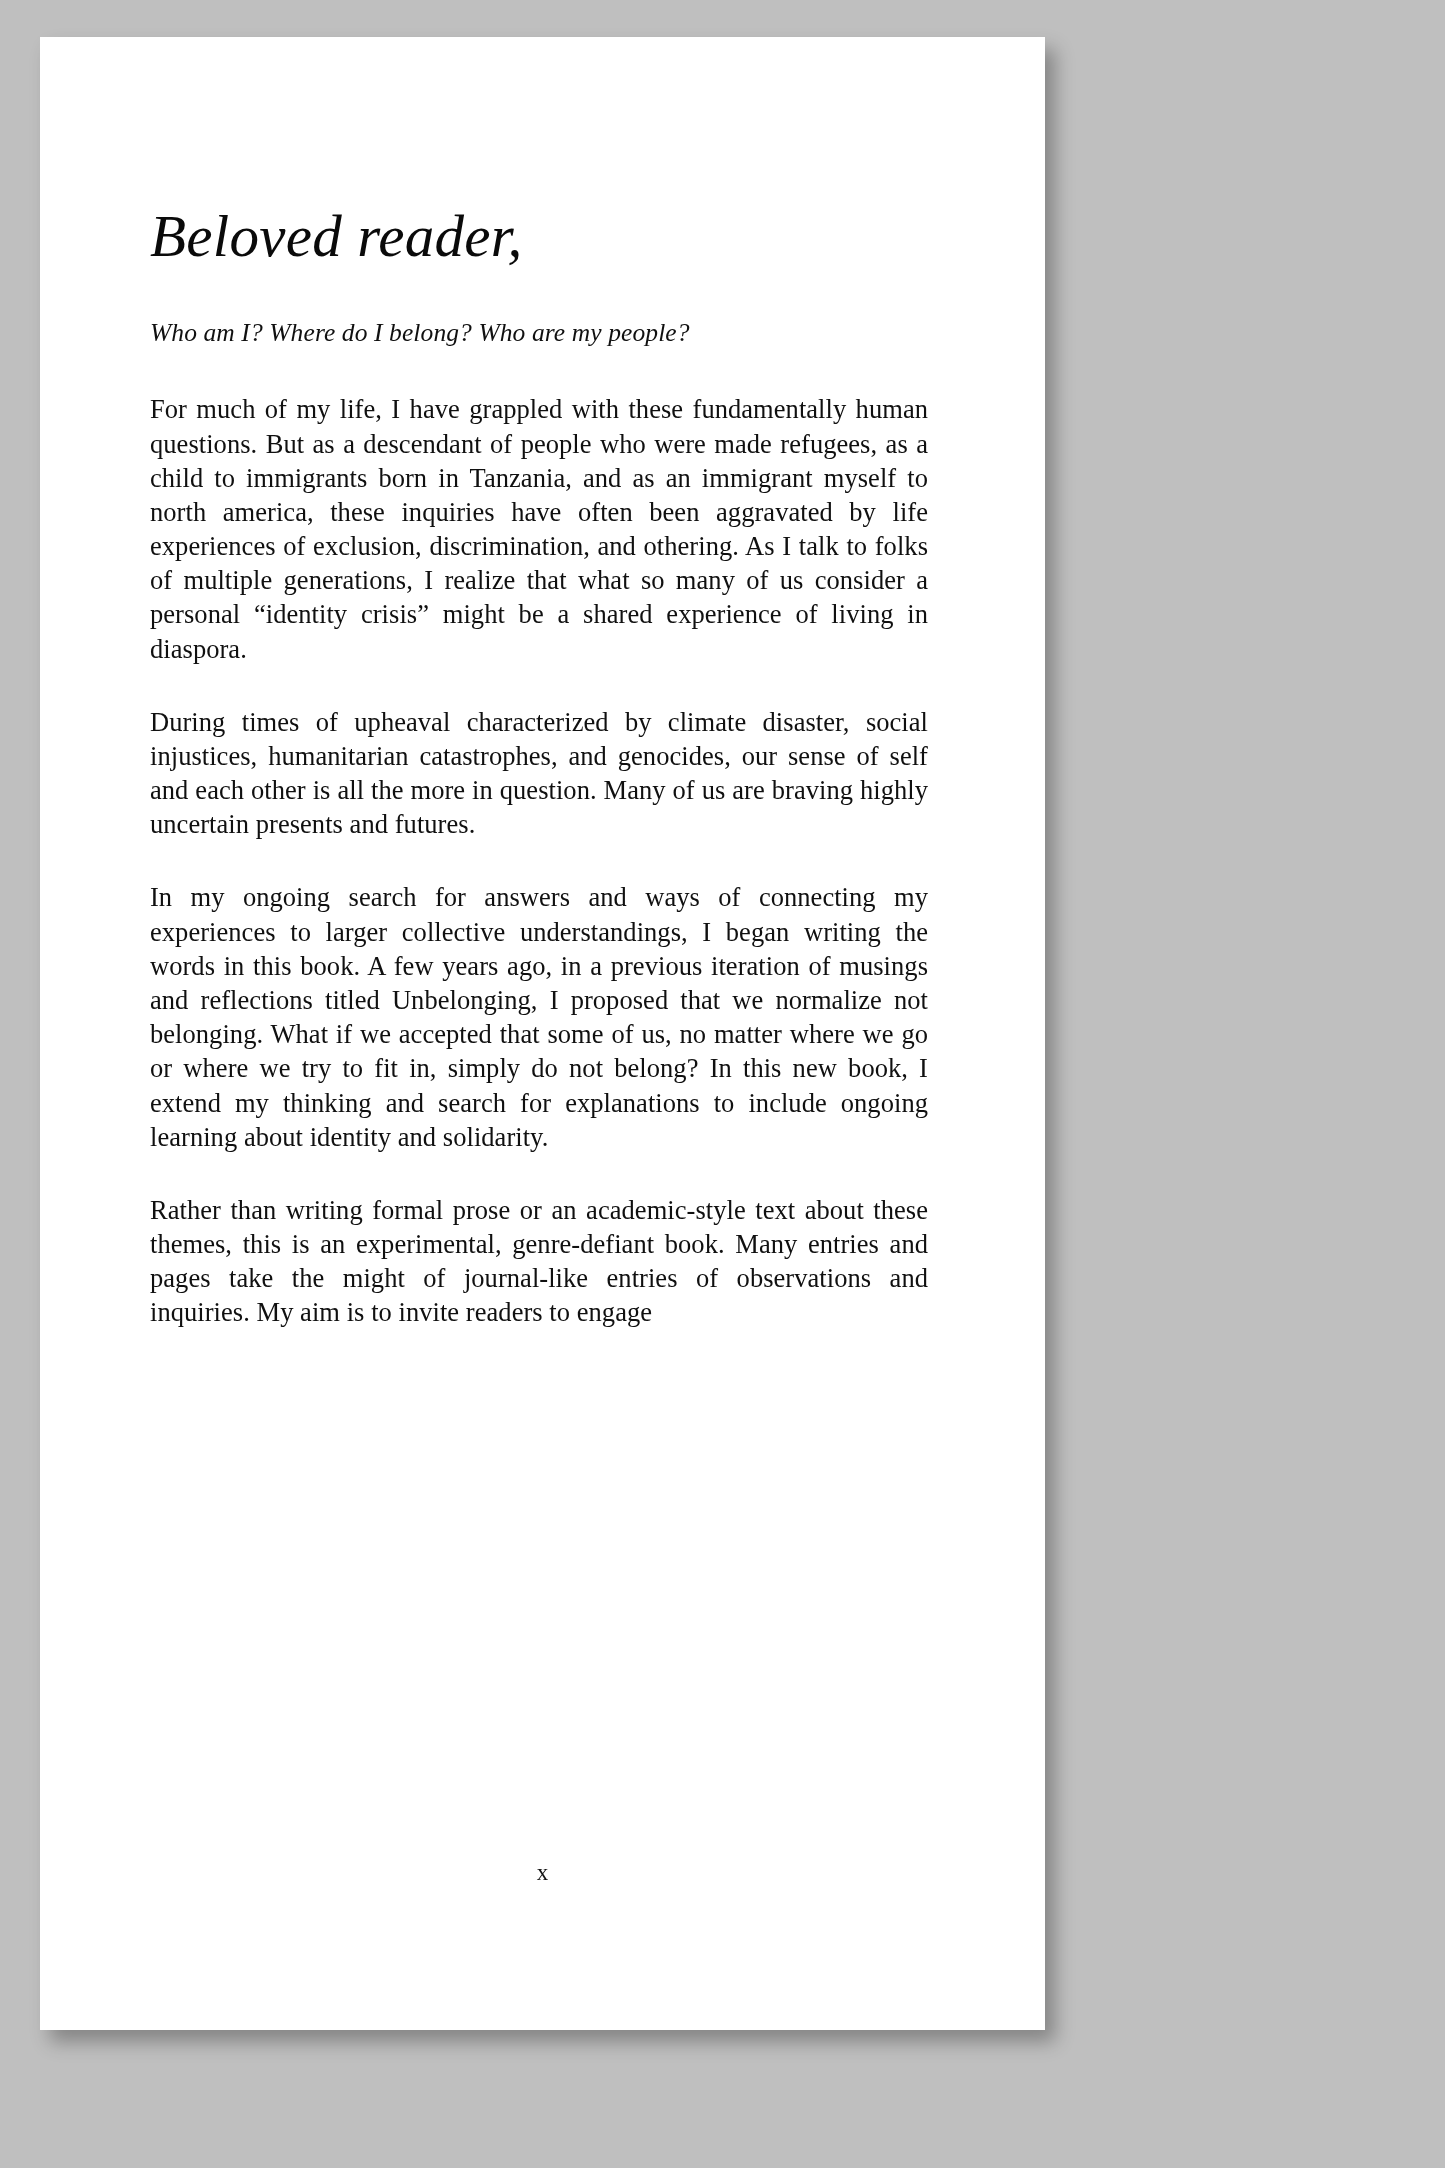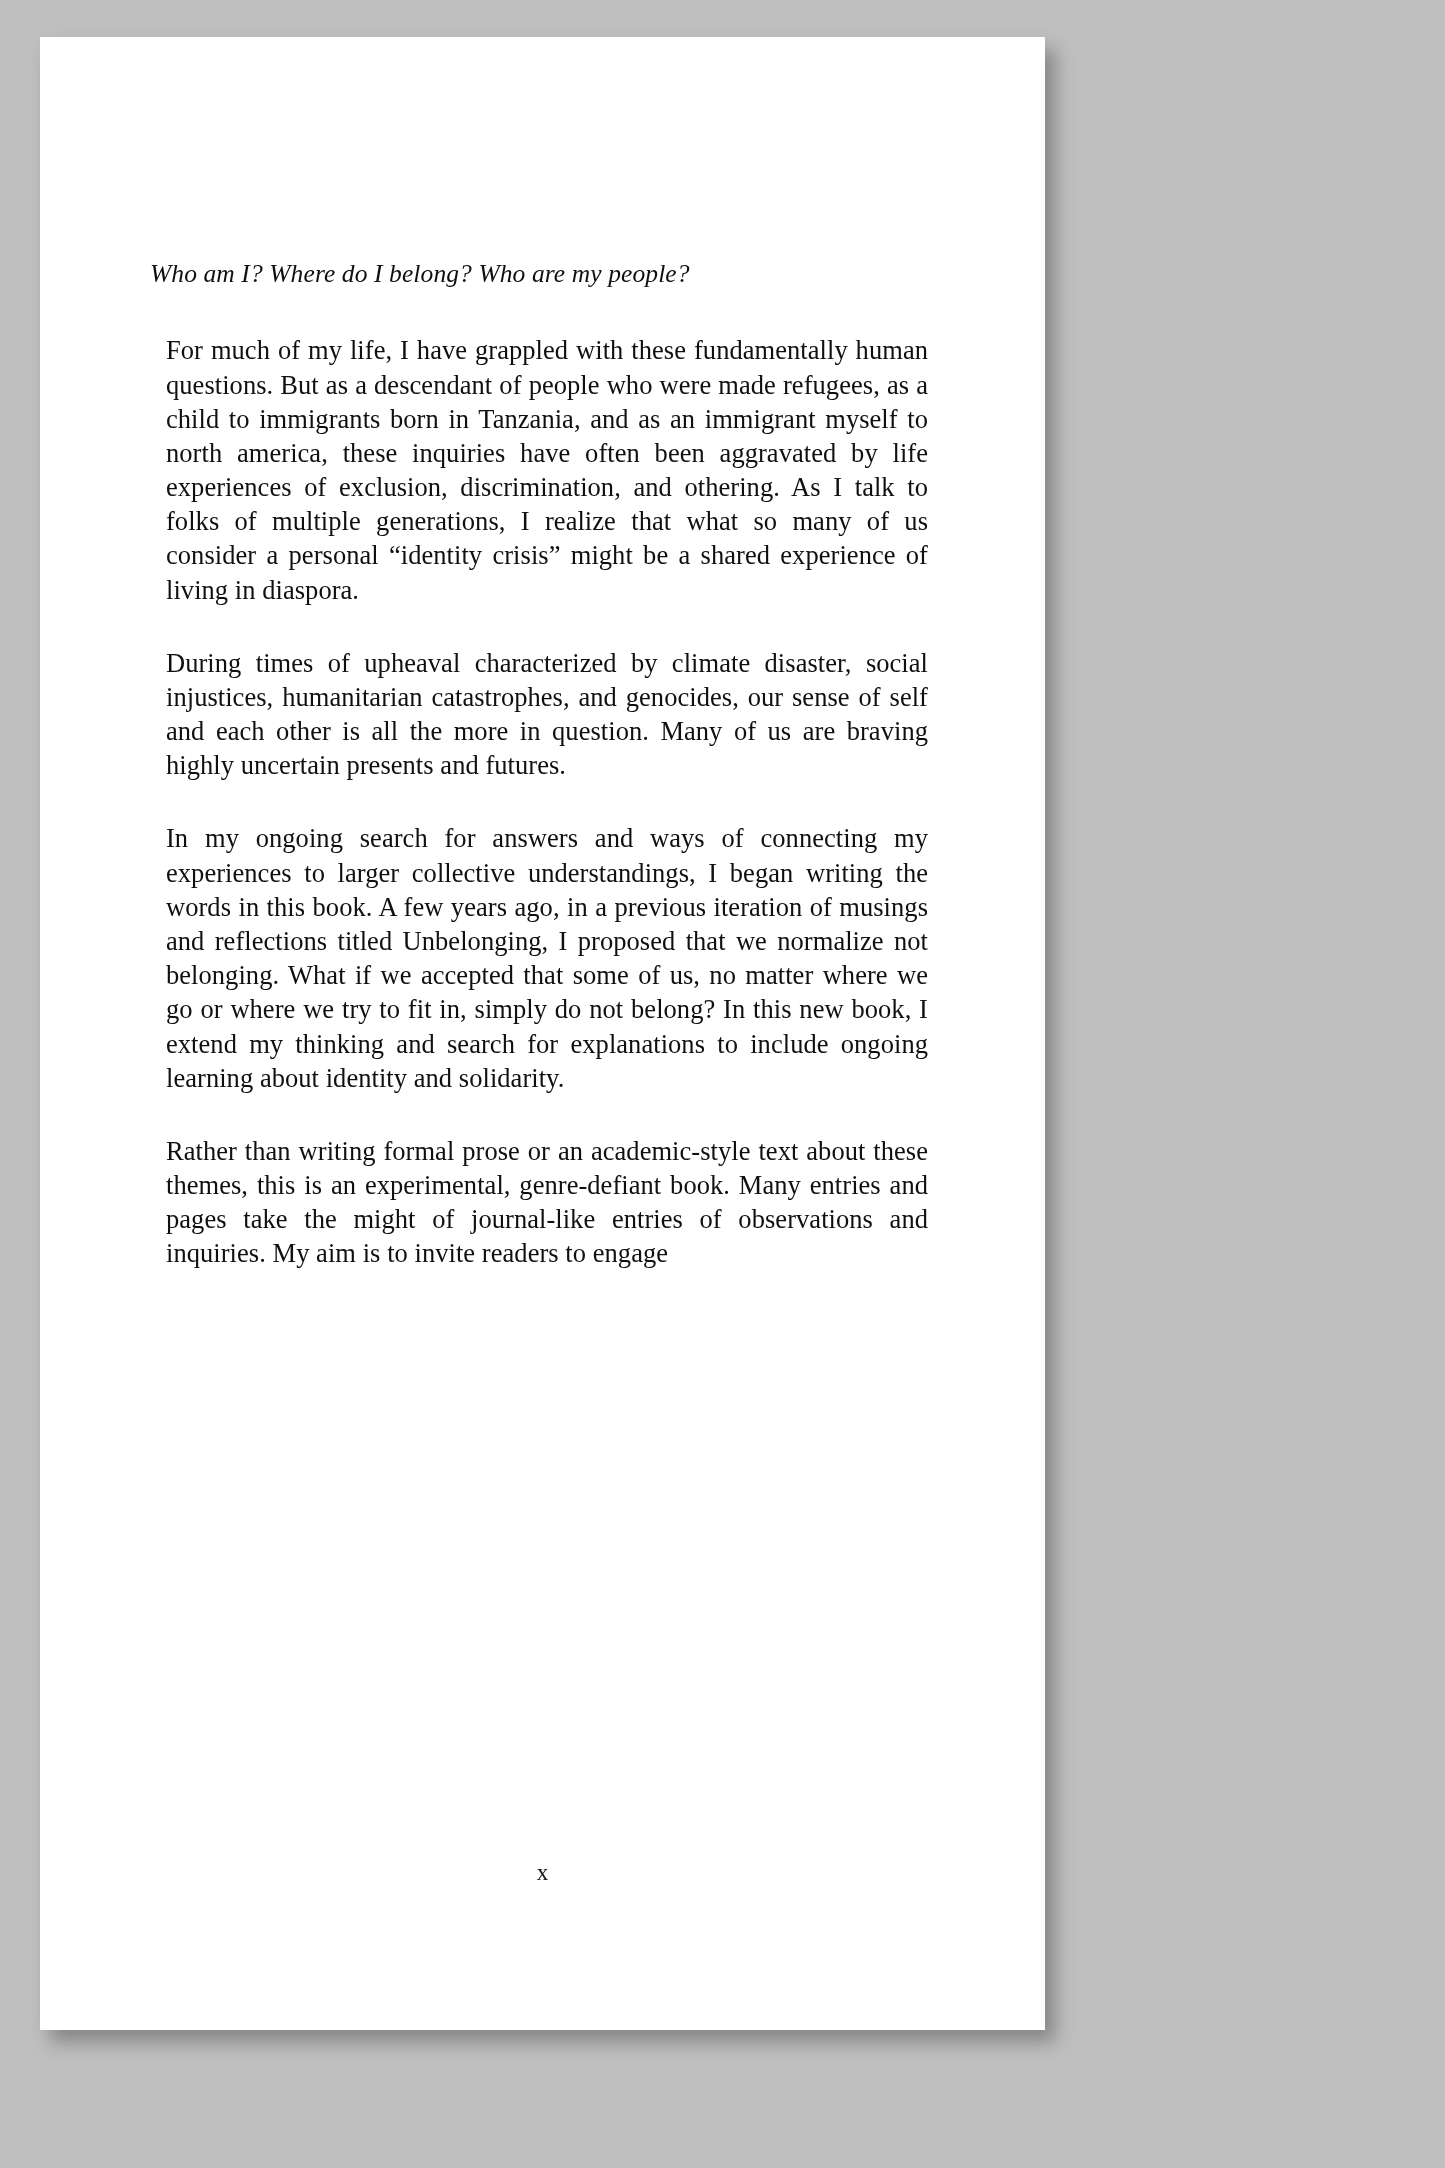--- a/index.html
+++ b/index.html
@@ -57,21 +57,21 @@
     line-height: 1.35;
     letter-spacing: 0.1px;
   }
 
   .body-para {
     font-size: 26.5px;
     line-height: 1.29;
     color: #101010;
     text-align: justify;
     text-justify: inter-word;
-    margin: 40px 0 0 16px;
+    margin: 40px 0 0 0;
     letter-spacing: 0.05px;
   }
 
   .body-para:first-of-type {
     margin-top: 42px;
   }
 
   .para-gap {
     margin-top: 39px;
   }
@@ -89,20 +89,21 @@
     color: #121212;
   }
 </style>
 </head>
 <body>
 
 <div class="viewport">
   <div class="page-sheet">
     <div class="page-content">
 
+      <h1 class="page-title">Beloved reader,</h1>
 
       <p class="page-subtitle">Who am I? Where do I belong? Who are my people?</p>
 
       <div id="paragraphs-container">
           <p class="body-para"><span>For much of my life, I have grappled with these fundamentally human questions. But as a descendant of people who were made refugees, as a child to immigrants born in Tanzania, and as an immigrant myself to north america, these inquiries have often been aggravated by life experiences of exclusion, discrimination, and othering. As I talk to folks of multiple generations, I realize that what so many of us consider a personal “identity crisis” might be a shared experience of living in diaspora.</span></p>
           <p class="body-para para-gap"><span>During times of upheaval characterized by climate disaster, social injustices, humanitarian catastrophes, and genocides, our sense of self and each other is all the more in question. Many of us are braving highly uncertain presents and futures.</span></p>
           <p class="body-para para-gap"><span>In my ongoing search for answers and ways of connecting my experiences to larger collective understandings, I began writing the words in this book. A few years ago, in a previous iteration of musings and reflections titled </span><span class="italic-title">Unbelonging</span><span>, I proposed that we normalize not belonging. What if we accepted that some of us, no matter where we go or where we try to fit in, simply do not belong? In this new book, I extend my thinking and search for explanations to include ongoing learning about identity and solidarity.</span></p>
           <p class="body-para para-gap"><span>Rather than writing formal prose or an academic-style text about these themes, this is an experimental, genre-defiant book. Many entries and pages take the might of journal-like entries of observations and inquiries. My aim is to invite readers to engage</span></p>
         </div>
 

